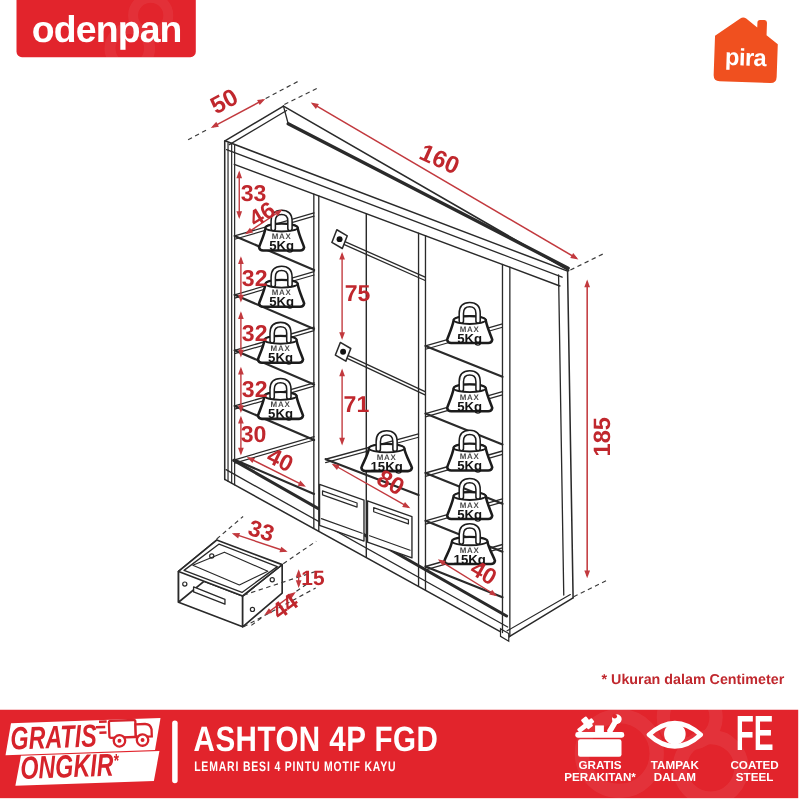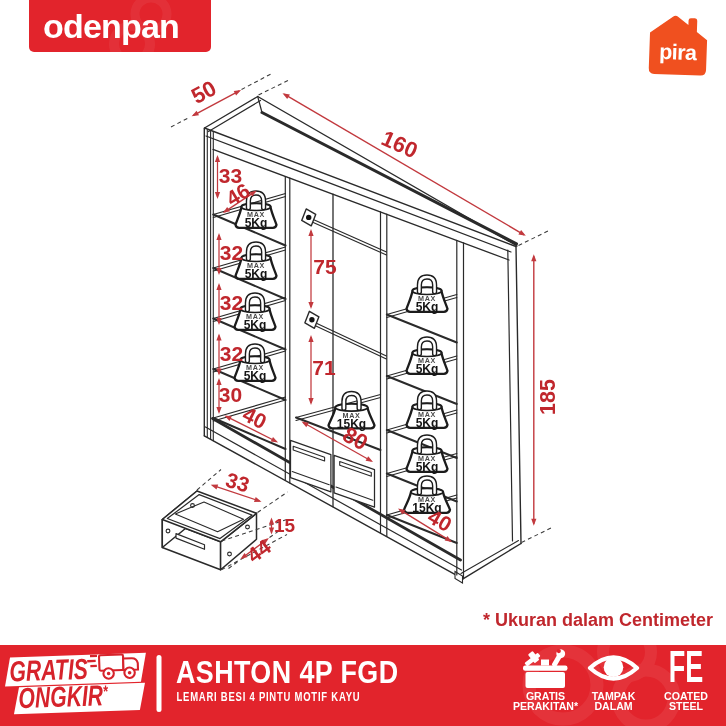--- a/index.html
+++ b/index.html
@@ -4,21 +4,21 @@
 <style>
 * { margin:0; padding:0; box-sizing:border-box; }
 html,body { width:726px; height:726px; background:#ffffff; overflow:hidden;
   font-family:"Liberation Sans", sans-serif; }
 #page { position:relative; width:726px; height:726px; }
 </style>
 </head>
 <body>
 <div id="page">
 
-  <div style="position:absolute;left:29px;top:0;width:182px;height:52px;background:#e2242c;border-radius:0 0 5px 5px;overflow:hidden;">
+  <div style="position:absolute;left:15px;top:0;width:163px;height:52px;background:#e2242c;border-radius:0 0 5px 5px;overflow:hidden;">
     <svg width="163" height="52" style="position:absolute;left:0;top:0;">
       <g stroke="#ffffff" opacity="0.06" fill="none">
         <circle cx="122" cy="14" r="16" stroke-width="9"></circle>
         <circle cx="103" cy="44" r="18" stroke-width="10"></circle>
       </g>
 
       <text x="82" y="38" font-size="34" font-weight="800" fill="#ffffff" text-anchor="middle" letter-spacing="-0.8">odenpan</text>
     </svg>
   </div>
 
@@ -301,21 +301,21 @@
 <line x1="271.5" y1="519.5" x2="271.5" y2="532.5" stroke="#c2393e" stroke-width="1.25"></line>
       <path d="M 271.5 517.5 L 274.1 524.5 L 268.9 524.5 Z" fill="#c2393e"></path>
       <path d="M 271.5 534.5 L 268.9 527.5 L 274.1 527.5 Z" fill="#c2393e"></path>
 <text transform="translate(284.5,527)" font-size="19" font-weight="800" fill="#c0272d" text-anchor="middle" dominant-baseline="middle">15</text>
 <line x1="242.0" y1="558.0" x2="267.3" y2="539.3" stroke="#c2393e" stroke-width="1.3"></line>
       <path d="M 240.4 559.2 L 244.5 552.9 L 247.6 557.1 Z" fill="#c2393e"></path>
       <path d="M 268.9 538.1 L 264.8 544.4 L 261.7 540.2 Z" fill="#c2393e"></path>
 <text transform="translate(260,552.5) rotate(-36)" font-size="21" font-weight="800" fill="#c0272d" text-anchor="middle" dominant-baseline="middle">44</text>
   </svg>
 
-  <div style="position:absolute;right:13px;top:610px;font-size:18px;font-weight:650;color:#c0272d;">* Ukuran dalam Centimeter</div>
+  <div style="position:absolute;right:13px;top:610px;font-size:13px;font-weight:650;color:#c0272d;">* Ukuran dalam Centimeter</div>
 
   <svg style="position:absolute;left:0;top:645px;" width="726" height="81" viewBox="0 0 726 81">
 
 <rect x="0" y="0" width="726" height="81" fill="#e2242c"></rect>
 
 <g stroke="#ffffff" opacity="0.065" fill="none">
 <circle cx="627" cy="7" r="24" stroke-width="12"></circle>
 <circle cx="646" cy="53" r="28" stroke-width="13"></circle>
 <circle cx="563" cy="40" r="34" stroke-width="13"></circle>
 </g>

